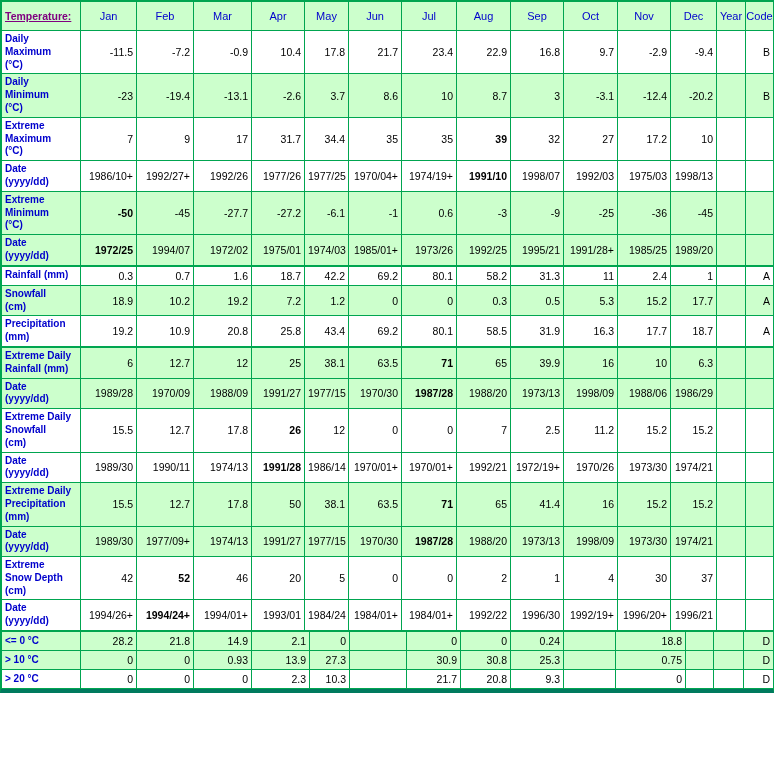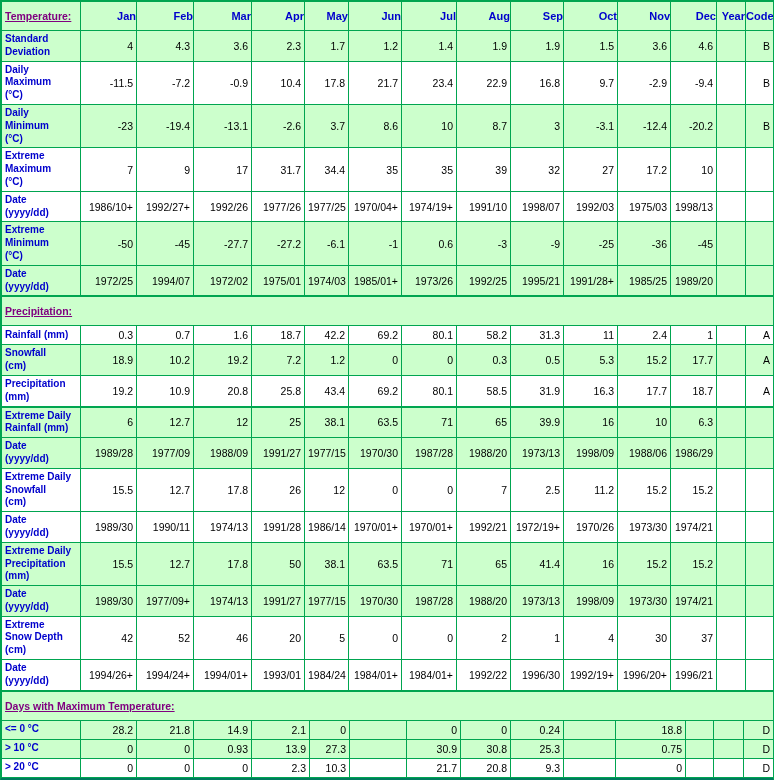--- a/index.html
+++ b/index.html
@@ -7,22 +7,22 @@
   table.climate-table{border-collapse:collapse;table-layout:fixed;width:772px;}
   th,td{border:1px solid #00A550;overflow:hidden;}
   tr.white > th, tr.white > td{background:#FFFFFF;}
   tr.green > th, tr.green > td{background:#CCFFCC;}
   .greenbg{background:#CCFFCC;}
   .row-label{color:#0000CC;font-weight:bold;font-size:10px;line-height:1.28;
              text-align:left;vertical-align:middle;white-space:pre-line;
              padding:2px 1px 2px 3px;}
   .data-cell{color:#000000;font-size:10.5px;text-align:right;vertical-align:middle;
              white-space:nowrap;padding:3px 3px;}
-  .data-cell.bold{font-weight:normal;}
-  .col-header{color:#0000CC;font-weight:bold;font-size:11px;text-align:right;
+  .data-cell.bold{font-weight:bold;}
+  .col-header{color:#0000CC;font-weight:normal;font-size:11px;text-align:center;
               vertical-align:middle;padding:3px 0;}
   .corner-title,.banner{color:#800080;font-weight:bold;font-size:10.5px;text-align:left;
               text-decoration:underline;padding:8px 3px;cursor:pointer;vertical-align:middle;}
 </style>
 </head>
 <body>
 
 <div id="tables-root">
     <table class="climate-table">
       <colgroup>
@@ -53,38 +53,20 @@
           <th class="col-header greenbg">Jun</th>
           <th class="col-header greenbg">Jul</th>
           <th class="col-header greenbg">Aug</th>
           <th class="col-header greenbg">Sep</th>
           <th class="col-header greenbg">Oct</th>
           <th class="col-header greenbg">Nov</th>
           <th class="col-header greenbg">Dec</th>
           <th class="col-header greenbg">Year</th>
           <th class="col-header greenbg">Code</th>
         </tr>
-        <tr class="green">
-          <th class="row-label">Standard
-Deviation</th>
-          <td class="data-cell">4</td>
-          <td class="data-cell">4.3</td>
-          <td class="data-cell">3.6</td>
-          <td class="data-cell">2.3</td>
-          <td class="data-cell">1.7</td>
-          <td class="data-cell">1.2</td>
-          <td class="data-cell">1.4</td>
-          <td class="data-cell">1.9</td>
-          <td class="data-cell">1.9</td>
-          <td class="data-cell">1.5</td>
-          <td class="data-cell">3.6</td>
-          <td class="data-cell">4.6</td>
-          <td class="data-cell"></td>
-          <td class="data-cell">B</td>
-        </tr>
         <tr class="white">
           <th class="row-label">Daily
 Maximum
 (°C)</th>
           <td class="data-cell">-11.5</td>
           <td class="data-cell">-7.2</td>
           <td class="data-cell">-0.9</td>
           <td class="data-cell">10.4</td>
           <td class="data-cell">17.8</td>
           <td class="data-cell">21.7</td>
@@ -204,23 +186,20 @@
         <col style="width: 55px;">
         <col style="width: 54px;">
         <col style="width: 53px;">
         <col style="width: 54px;">
         <col style="width: 53px;">
         <col style="width: 46px;">
         <col style="width: 29px;">
         <col style="width: 28px;">
       </colgroup>
       <tbody>
-        <tr>
-          <td class="banner greenbg" colspan="15">Precipitation:</td>
-        </tr>
         <tr class="white">
           <th class="row-label">Rainfall (mm)</th>
           <td class="data-cell">0.3</td>
           <td class="data-cell">0.7</td>
           <td class="data-cell">1.6</td>
           <td class="data-cell">18.7</td>
           <td class="data-cell">42.2</td>
           <td class="data-cell">69.2</td>
           <td class="data-cell">80.1</td>
           <td class="data-cell">58.2</td>
@@ -303,21 +282,21 @@
           <td class="data-cell">16</td>
           <td class="data-cell">10</td>
           <td class="data-cell">6.3</td>
           <td class="data-cell"></td>
           <td class="data-cell"></td>
         </tr>
         <tr class="green">
           <th class="row-label">Date
 (yyyy/dd)</th>
           <td class="data-cell">1989/28</td>
-          <td class="data-cell">1977/09</td>
+          <td class="data-cell">1970/09</td>
           <td class="data-cell">1988/09</td>
           <td class="data-cell">1991/27</td>
           <td class="data-cell">1977/15</td>
           <td class="data-cell">1970/30</td>
           <td class="data-cell bold">1987/28</td>
           <td class="data-cell">1988/20</td>
           <td class="data-cell">1973/13</td>
           <td class="data-cell">1998/09</td>
           <td class="data-cell">1988/06</td>
           <td class="data-cell">1986/29</td>
@@ -449,23 +428,20 @@
         <col style="width: 54px;">
         <col style="width: 50px;">
         <col style="width: 53px;">
         <col style="width: 52px;">
         <col style="width: 70px;">
         <col style="width: 28px;">
         <col style="width: 30px;">
         <col style="width: 30px;">
       </colgroup>
       <tbody>
-        <tr>
-          <td class="banner greenbg" colspan="15">Days with Maximum Temperature:</td>
-        </tr>
         <tr class="green">
           <th class="row-label">&lt;= 0 °C</th>
           <td class="data-cell">28.2</td>
           <td class="data-cell">21.8</td>
           <td class="data-cell">14.9</td>
           <td class="data-cell">2.1</td>
           <td class="data-cell">0</td>
           <td class="data-cell"></td>
           <td class="data-cell">0</td>
           <td class="data-cell">0</td>

